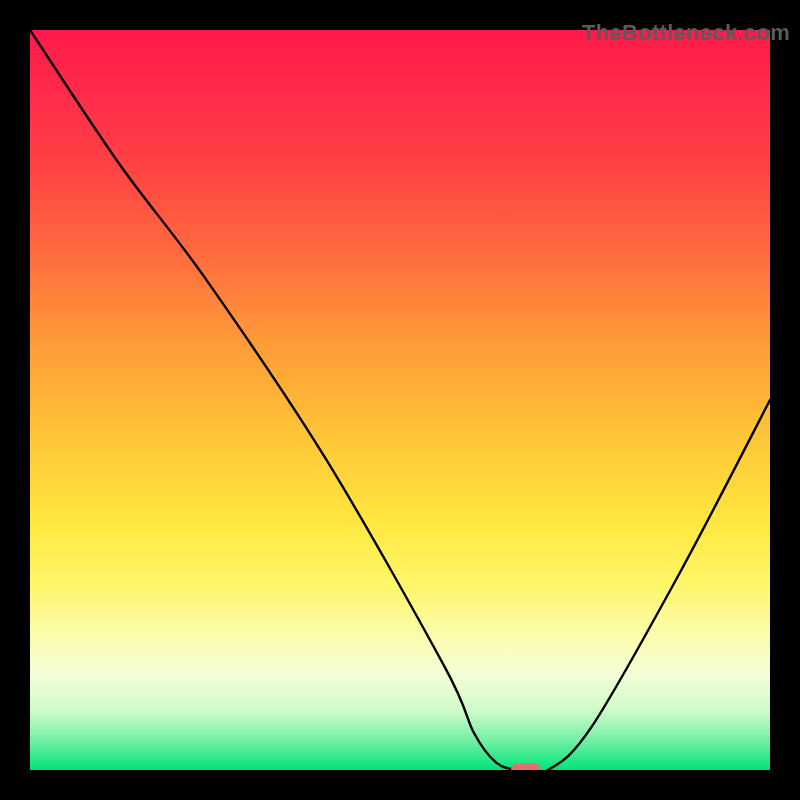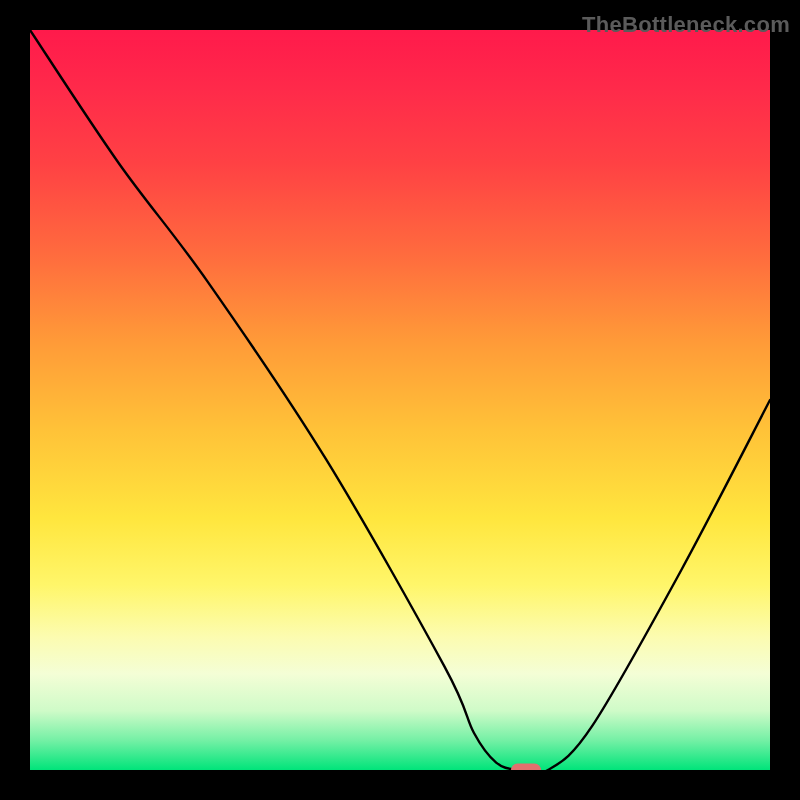--- a/index.html
+++ b/index.html
@@ -12,21 +12,21 @@
     overflow: hidden;
   }
   .container {
     position: relative;
     width: 800px;
     height: 800px;
     background: #000;
   }
   .watermark {
     position: absolute;
-    top: 12px;
+    top: 20px;
     right: 10px;
     color: #5b5b5b;
     font-size: 22px;
     font-weight: 600;
     letter-spacing: 0.3px;
     z-index: 10;
   }
   .plot-area {
     position: absolute;
     left: 30px;

